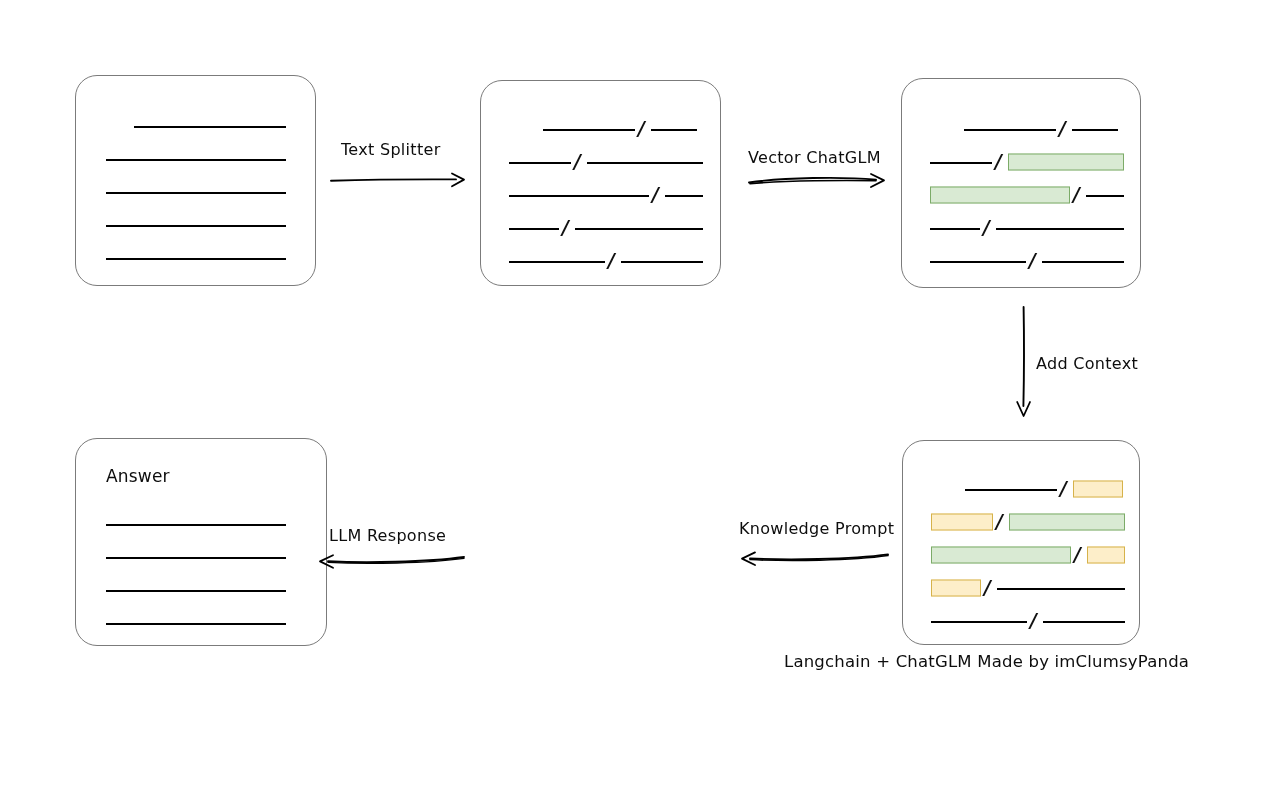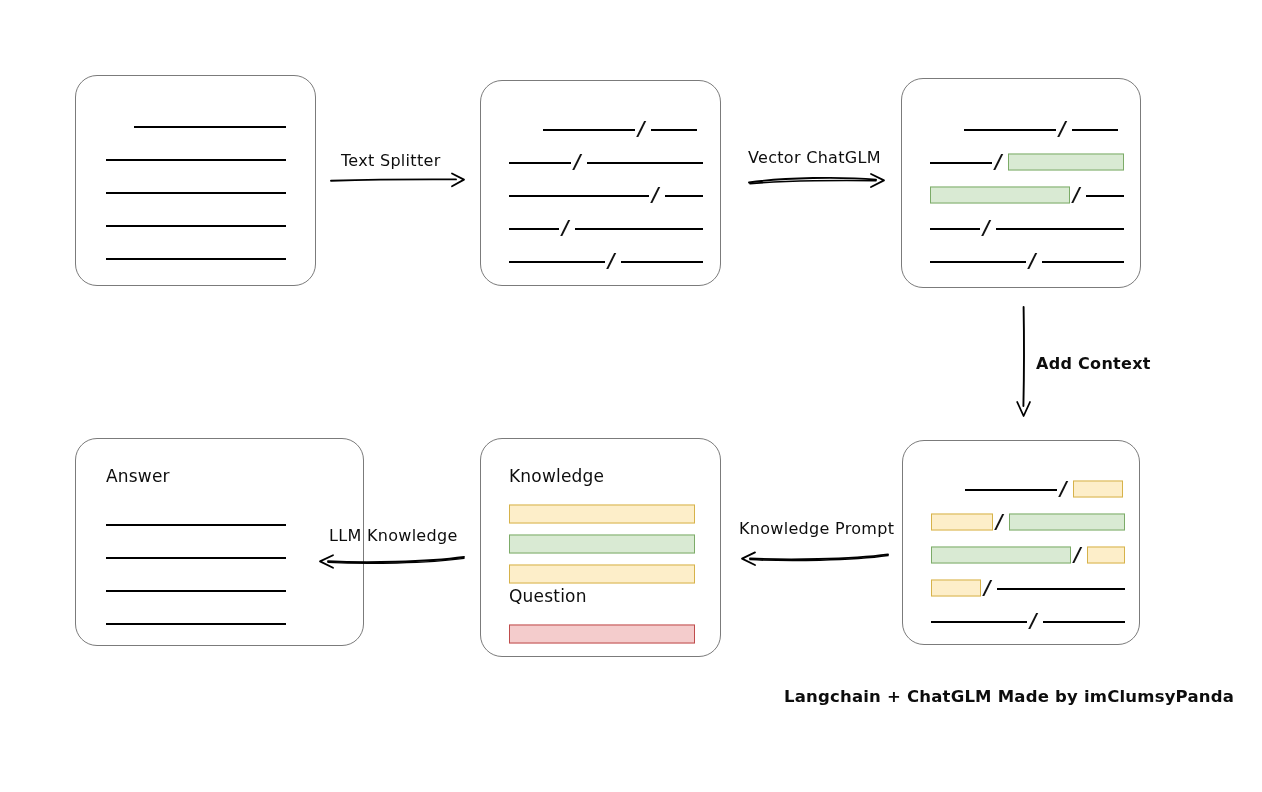--- a/index.html
+++ b/index.html
@@ -161,65 +161,57 @@
       <div class="slash" style="left: 171px; top: 113px;">/</div>
       <div class="chip yellow" style="left: 184px; top: 114px; width: 38px; height: 17px;"></div>
       <div class="chip yellow" style="left: 28px; top: 147px; width: 50px; height: 17px;"></div>
       <div class="slash" style="left: 81px; top: 146px;">/</div>
       <div class="rule" style="left: 94px; top: 147px; width: 128px;"></div>
       <div class="rule" style="left: 28px; top: 180px; width: 96px;"></div>
       <div class="slash" style="left: 127px; top: 179px;">/</div>
       <div class="rule" style="left: 140px; top: 180px; width: 82px;"></div>
     </div>
 
-  <div class="doc-box" id="box-prompt" style="left:480px; top:438px; width:241px; height:219px;">
-    <div class="box-title" id="prompt-knowledge-title" style="left:28px; top:27px;">Knowledge</div>
-    <div class="box-title" id="prompt-question-title" style="left:28px; top:147px;">Question</div>
-  <div class="chip yellow" style="left: 28px; top: 75px; width: 186px; height: 19px;"></div>
-      <div class="chip green" style="left: 28px; top: 105px; width: 186px; height: 19px;"></div>
-      <div class="chip yellow" style="left: 28px; top: 135px; width: 186px; height: 19px;"></div>
-      <div class="chip red" style="left: 28px; top: 195px; width: 186px; height: 19px;"></div>
-    </div>
-
-  <div class="doc-box" id="box-answer" style="left:75px; top:438px; width:289px; height:208px;text-align:center;">
+
+  <div class="doc-box" id="box-answer" style="left:75px; top:438px; width:252px; height:208px;text-align:center;">
     <div class="box-title" id="answer-title" style="left:30px; top:27px;">Answer</div>
   <div class="rule" style="left: 30px; top: 85px; width: 180px;"></div>
       <div class="rule" style="left: 30px; top: 118px; width: 180px;"></div>
       <div class="rule" style="left: 30px; top: 151px; width: 180px;"></div>
       <div class="rule" style="left: 30px; top: 184px; width: 180px;"></div>
     </div>
 
-  <div class="hand-label" style="left:341px; top:151px;">Text Splitter</div>
+  <div class="hand-label" style="left:341px; top:140px;">Text Splitter</div>
   <svg class="arrow-svg" style="left:330px; top:168px;" width="140" height="24" viewBox="0 0 140 24">
     <path d="M1,12.8 C40,11.6 92,11.2 126,11.4" stroke-width="1.9"></path>
     <path class="head" d="M122,5.5 L134,11.6 L122,18.2"></path>
   </svg>
 
   <div class="hand-label" style="left:748px; top:148px;">Vector ChatGLM</div>
   <svg class="arrow-svg" style="left:748px; top:168px;" width="142" height="26" viewBox="0 0 142 26">
     <path d="M1,14.5 C36,9.4 94,8.6 128,11.6" stroke-width="1.9"></path>
     <path d="M2,15.6 C38,12.6 96,12.0 128,12.8" stroke-width="1.6"></path>
     <path class="head" d="M123,6.0 L136,12.4 L123,19.0"></path>
   </svg>
 
-  <div class="hand-label" style="left:1036px; top:354px;font-weight:bold;">Add Context</div>
+  <div class="hand-label" style="left:1036px; top:354px;">Add Context</div>
   <svg class="arrow-svg" style="left:1012px; top:306px;" width="28" height="114" viewBox="0 0 28 114">
     <path d="M11.6,1 C12.3,38 12.0,72 11.4,100" stroke-width="1.9"></path>
     <path class="head" d="M5.2,96 L11.6,110 L18.0,96"></path>
   </svg>
 
   <div class="hand-label" style="left:739px; top:519px;">Knowledge Prompt</div>
   <svg class="arrow-svg" style="left:738px; top:545px;" width="152" height="24" viewBox="0 0 152 24">
     <path d="M150,9.4 C112,14.6 48,15.2 12,13.4" stroke-width="1.9"></path>
     <path d="M150,10.6 C114,15.8 50,16.4 12,14.6" stroke-width="1.5"></path>
     <path class="head" d="M17,7.4 L4,13.6 L17,20.0"></path>
   </svg>
 
-  <div class="hand-label" style="left:329px; top:526px;">LLM Knowledge</div>
+  <div class="hand-label" style="left:329px; top:526px;">LLM Response</div>
   <svg class="arrow-svg" style="left:318px; top:548px;" width="148" height="24" viewBox="0 0 148 24">
     <path d="M146,9.0 C108,14.2 46,15.0 10,13.2" stroke-width="1.9"></path>
     <path d="M146,10.4 C110,15.4 48,16.2 10,14.4" stroke-width="1.4"></path>
     <path class="head" d="M15,7.2 L2,13.4 L15,19.8"></path>
   </svg>
 
-  <div class="footer-note" style="left:784px; top:687px;font-weight:bold;">Langchain + ChatGLM Made by imClumsyPanda</div>
+  <div class="footer-note" style="left:784px; top:652px;">Langchain + ChatGLM Made by imClumsyPanda</div>
 
 </div>
 
 </body></html>

